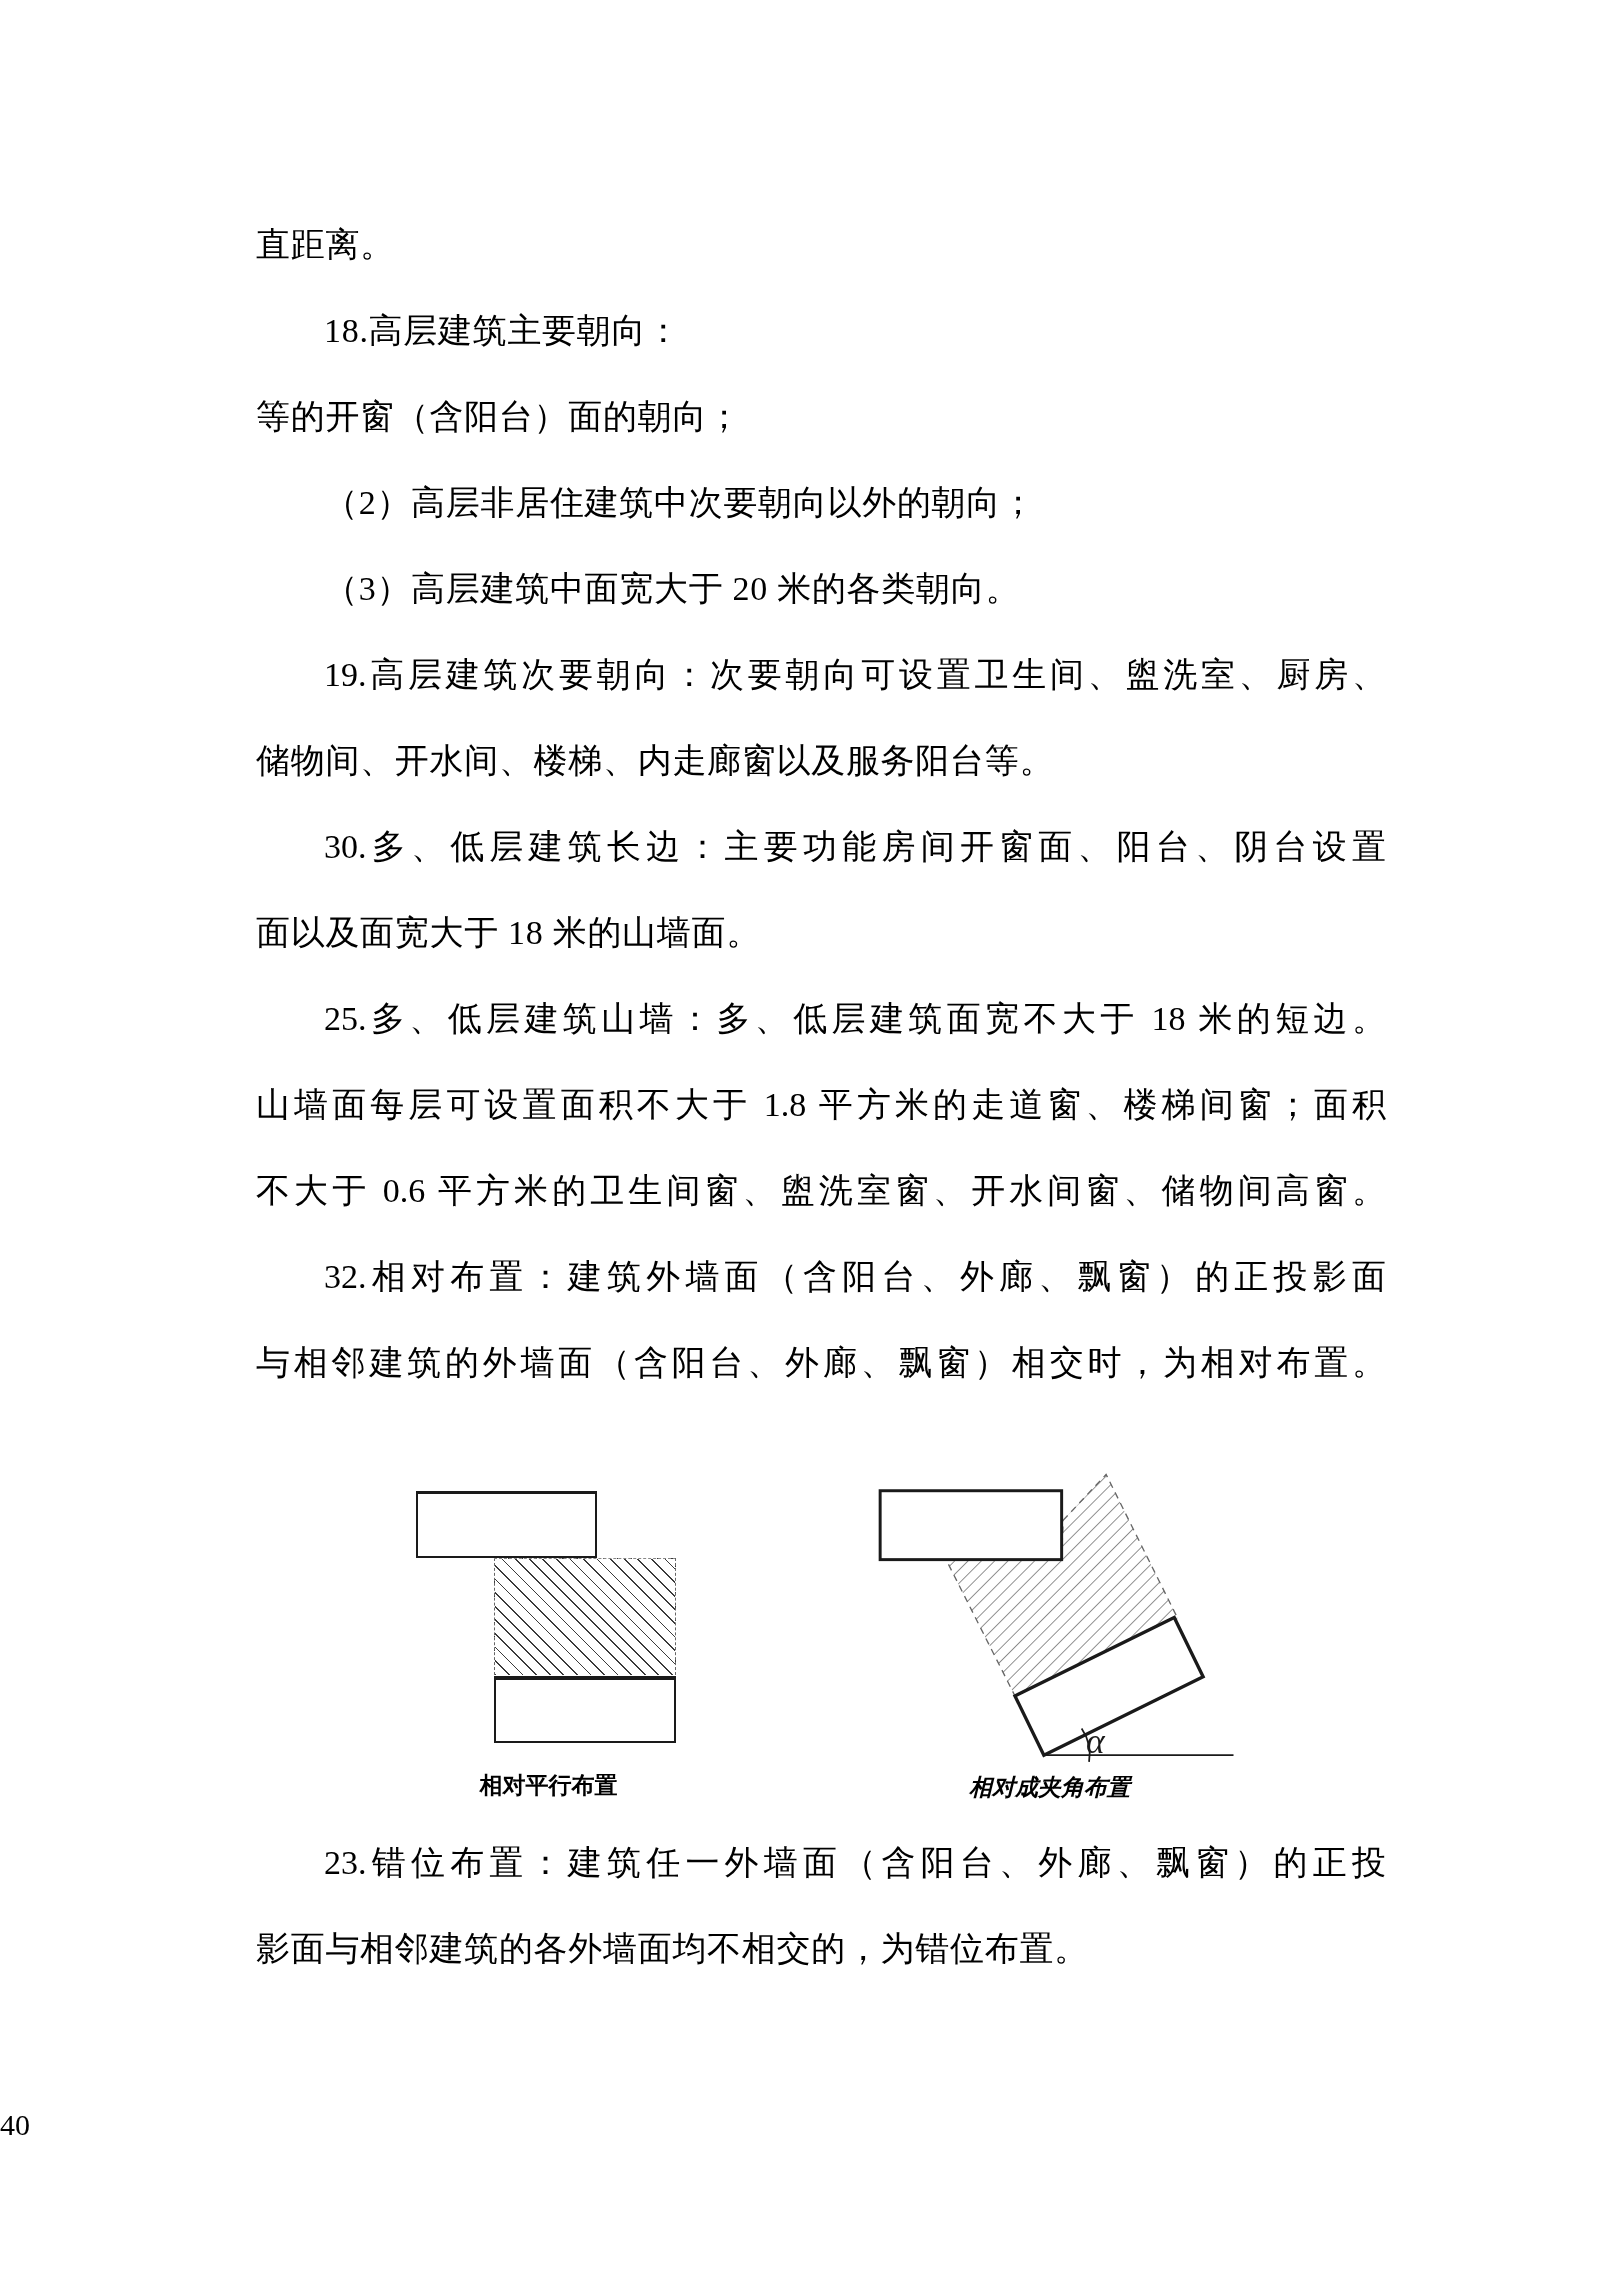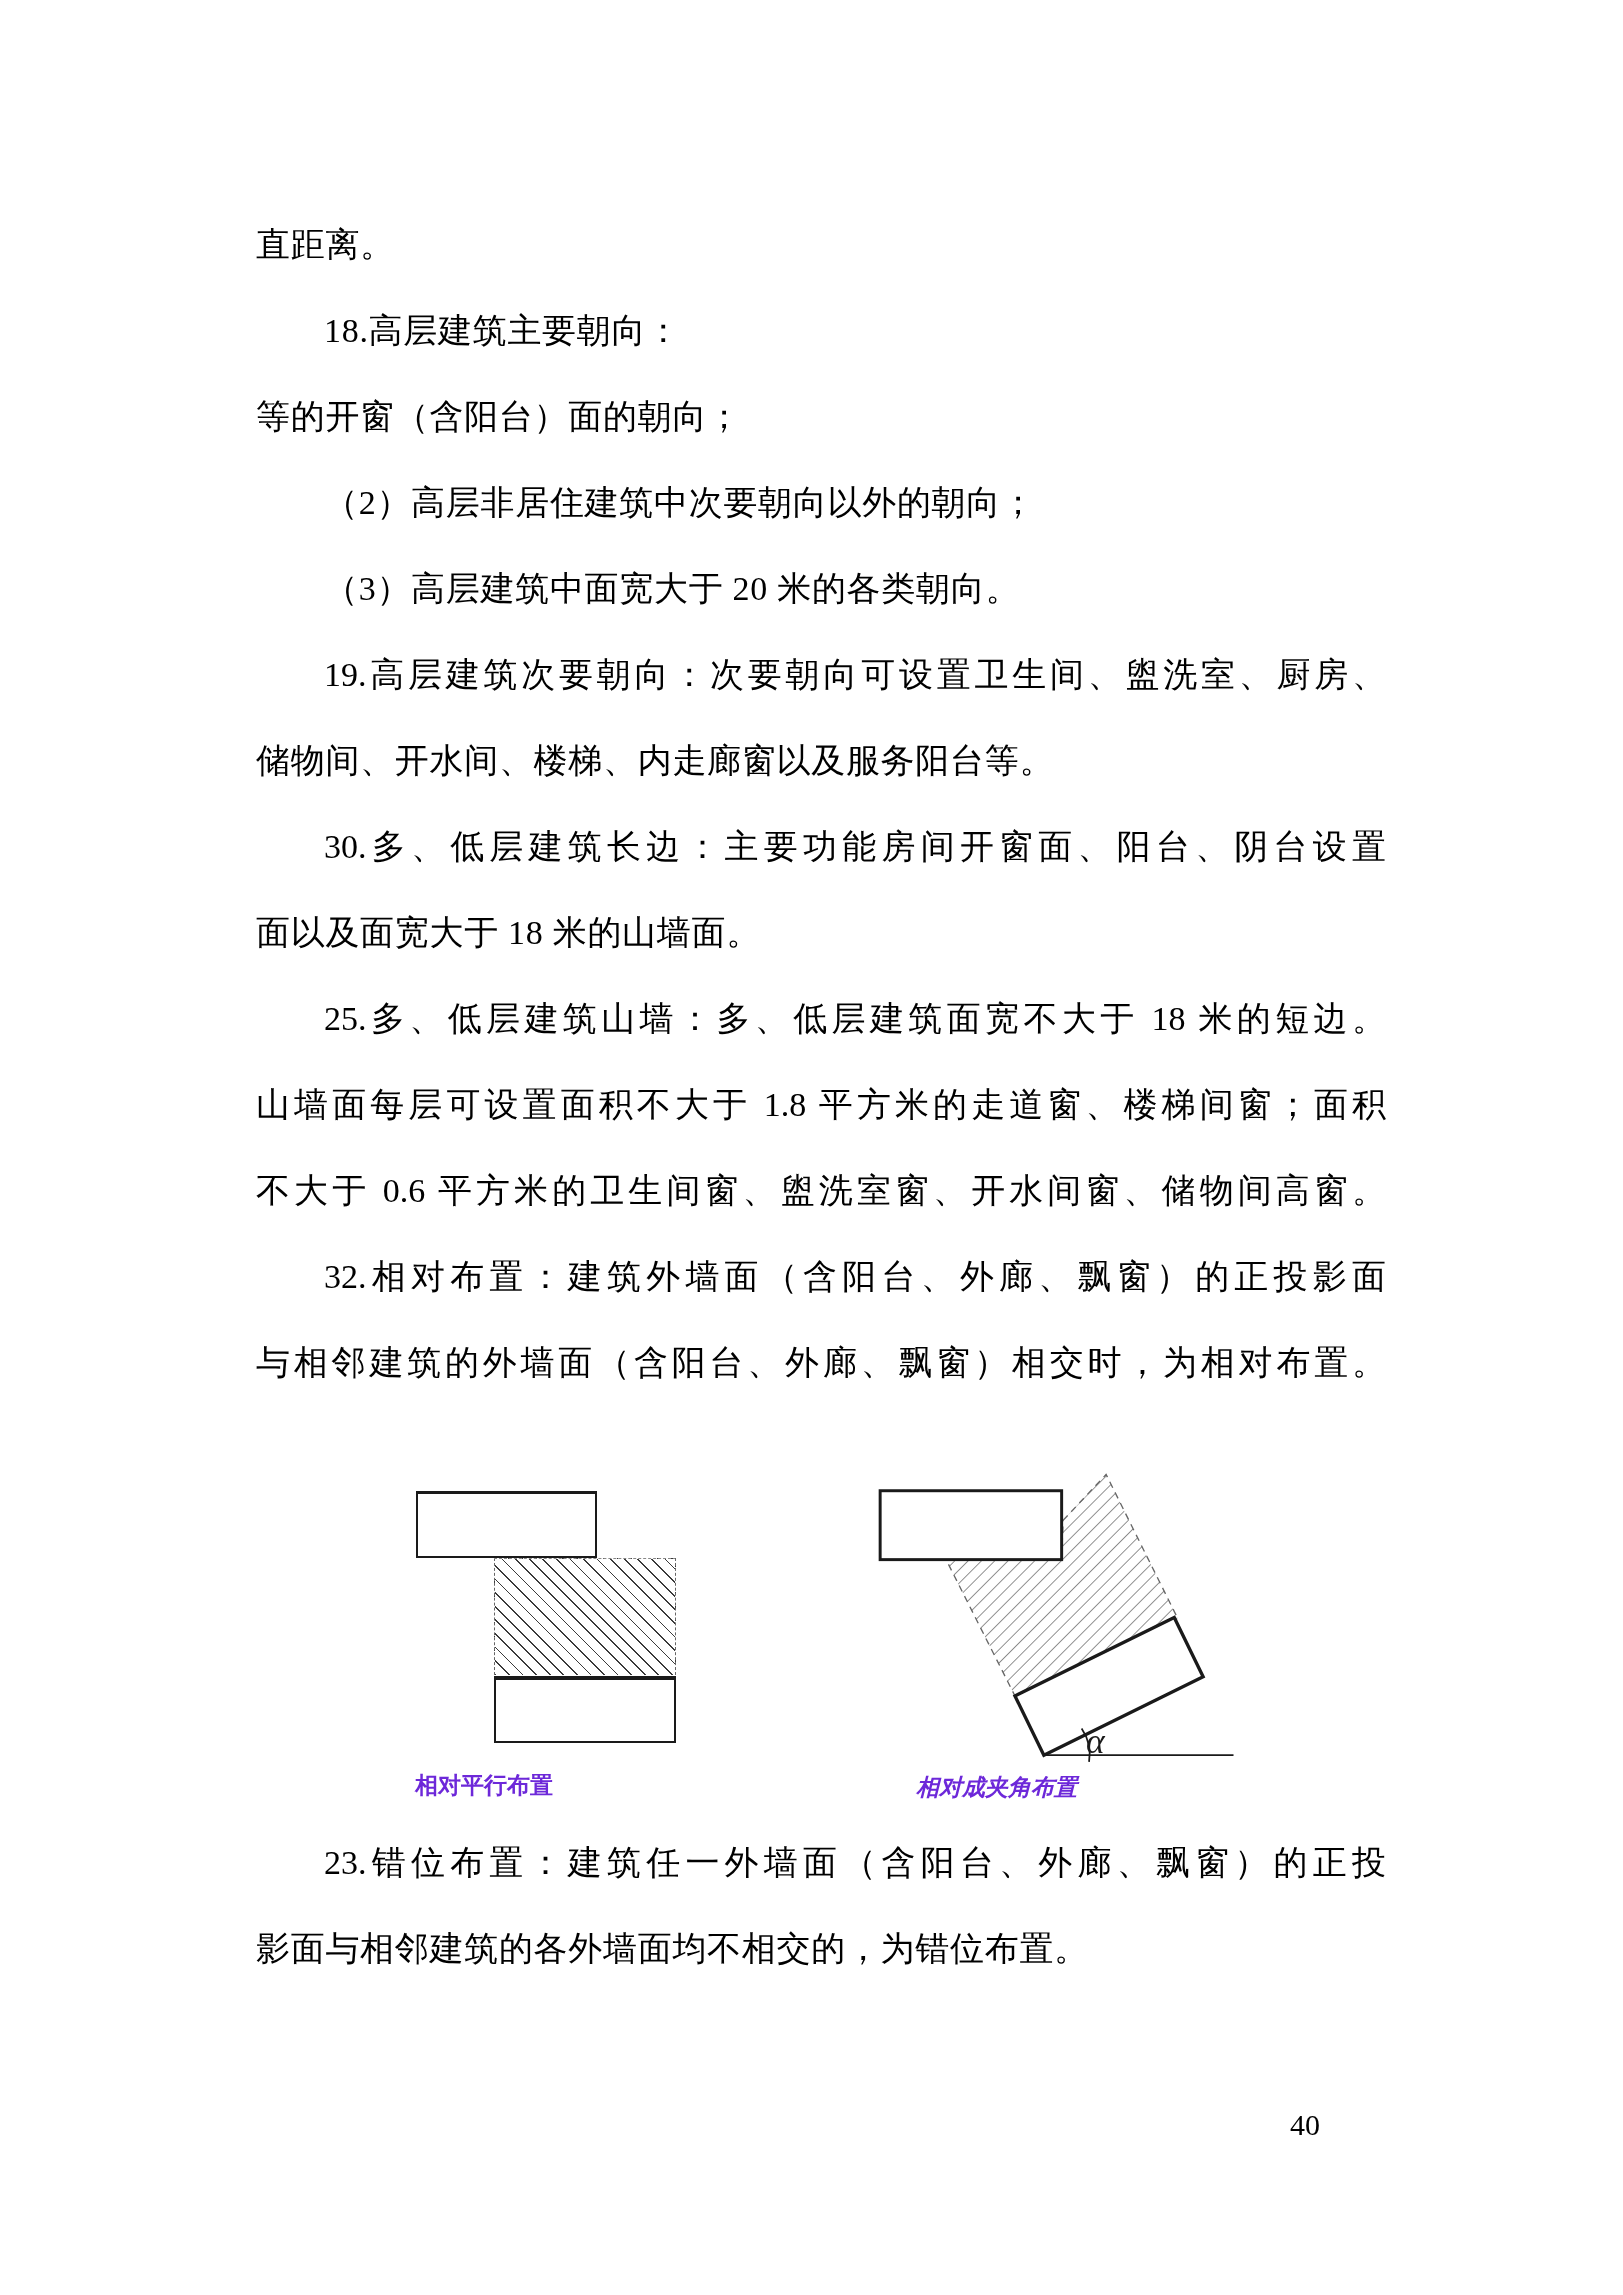--- a/index.html
+++ b/index.html
@@ -49,34 +49,34 @@
     z-index: 1;
   }
   .rectB {
     left: 494px; top: 1676px; width: 182px; height: 67px;
     border: 2.2px solid #1a1a1a; border-top-width: 4.4px;
     background: #ffffff; box-sizing: border-box; z-index: 3;
   }
   .caption {
     position: absolute;
     width: 267px;
-    text-align: left;
+    text-align: center;
     font-family: "Liberation Sans", "DejaVu Sans", sans-serif;
     font-weight: bold;
     font-size: 23px;
-    color: #6d28d9;
+    color: #000000;
   }
   .caption-left  { left: 415px; top: 1770px; }
   .caption-right { left: 916px; top: 1772px; font-style: italic; }
   .svg-right { position: absolute; left: 852px; top: 1452px; }
   .page-number {
     position: absolute;
     left: 0; top: 2108px;
     width: 1320px;
-    text-align: right;
+    text-align: left;
     font-size: 30px;
     font-family: "Liberation Serif", "DejaVu Serif", serif;
   }
 </style>
 </head>
 <body>
 
 <div class="page">
 
   <div class="text-block" id="text-block-main" style="top:202px">

